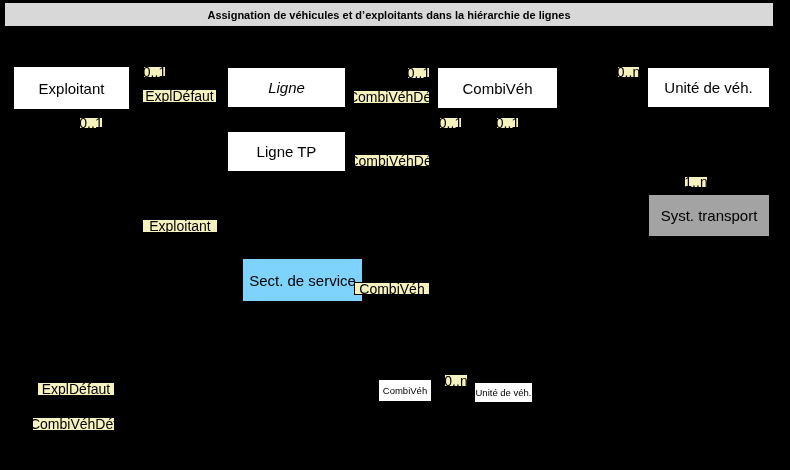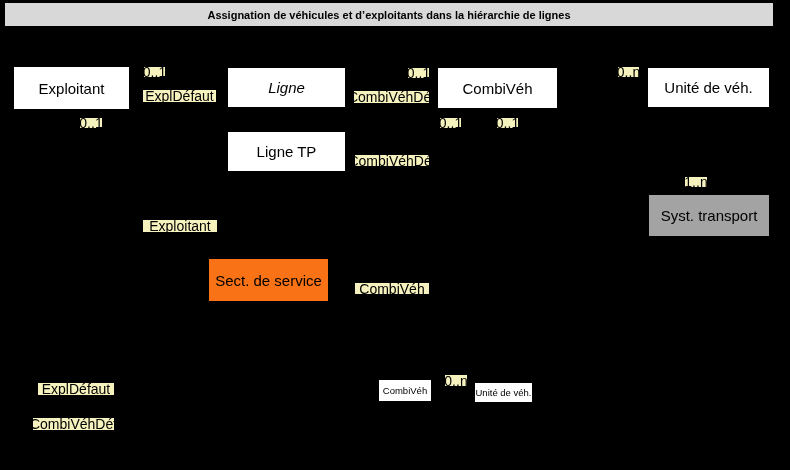--- a/index.html
+++ b/index.html
@@ -28,21 +28,21 @@
 </head>
 <body>
 
 <div class="stage" id="stage" style="background: rgb(0, 0, 0);">
   <div class="title-bar" style="background: rgb(216, 216, 216); border-color: rgb(0, 0, 0);">Assignation de véhicules et d’exploitants dans la hiérarchie de lignes</div>
 <div class="entity" style="left: 13px; top: 66px; width: 117px; height: 44px; background: rgb(255, 255, 255); border-color: rgb(0, 0, 0);">Exploitant</div>
     <div class="entity" style="left: 227px; top: 67px; width: 119px; height: 41px; background: rgb(255, 255, 255); border-color: rgb(0, 0, 0); font-style: italic;">Ligne</div>
     <div class="entity" style="left: 437px; top: 67px; width: 121px; height: 42px; background: rgb(255, 255, 255); border-color: rgb(0, 0, 0);">CombiVéh</div>
     <div class="entity" style="left: 647px; top: 67px; width: 123px; height: 41px; background: rgb(255, 255, 255); border-color: rgb(0, 0, 0);">Unité de véh.</div>
     <div class="entity" style="left: 227px; top: 131px; width: 119px; height: 41px; background: rgb(255, 255, 255); border-color: rgb(0, 0, 0);">Ligne TP</div>
-    <div class="entity" style="left: 208px; top: 258px; width: 121px; height: 44px; background: #f97316; border-color: rgb(0, 0, 0);">Sect. de service</div>
+    <div class="entity" style="left: 242px; top: 258px; width: 121px; height: 44px; background: #7dd3fc; border-color: rgb(0, 0, 0);">Sect. de service</div>
     <div class="entity" style="left: 648px; top: 194px; width: 122px; height: 43px; background: #a3a3a3; border-color: rgb(0, 0, 0);">Syst. transport</div>
     <div class="entity small" style="left: 378px; top: 379px; width: 54px; height: 23px; background: rgb(255, 255, 255); border-color: rgb(0, 0, 0);">CombiVéh</div>
     <div class="entity small" style="left: 474px; top: 382px; width: 59px; height: 21px; background: rgb(255, 255, 255); border-color: rgb(0, 0, 0);">Unité de véh.</div>
     <div class="ylabel" style="left: 143px; top: 66px; width: 23px; height: 12px; background: rgb(246, 242, 190); border-color: rgb(0, 0, 0);">0..1</div>
     <div class="ylabel" style="left: 142px; top: 89px; width: 75px; height: 14px; background: rgb(246, 242, 190); border-color: rgb(0, 0, 0);">ExplDéfaut</div>
     <div class="ylabel" style="left: 79px; top: 117px; width: 24px; height: 12px; background: rgb(246, 242, 190); border-color: rgb(0, 0, 0);">0..1</div>
     <div class="ylabel" style="left: 407px; top: 67px; width: 23px; height: 12px; background: rgb(246, 242, 190); border-color: rgb(0, 0, 0);">0..1</div>
     <div class="ylabel" style="left: 353px; top: 90px; width: 77px; height: 14px; background: rgb(246, 242, 190); border-color: rgb(0, 0, 0);">CombiVéhDéf</div>
     <div class="ylabel" style="left: 439px; top: 117px; width: 23px; height: 12px; background: rgb(246, 242, 190); border-color: rgb(0, 0, 0);">0..1</div>
     <div class="ylabel" style="left: 496px; top: 117px; width: 23px; height: 12px; background: rgb(246, 242, 190); border-color: rgb(0, 0, 0);">0..1</div>

